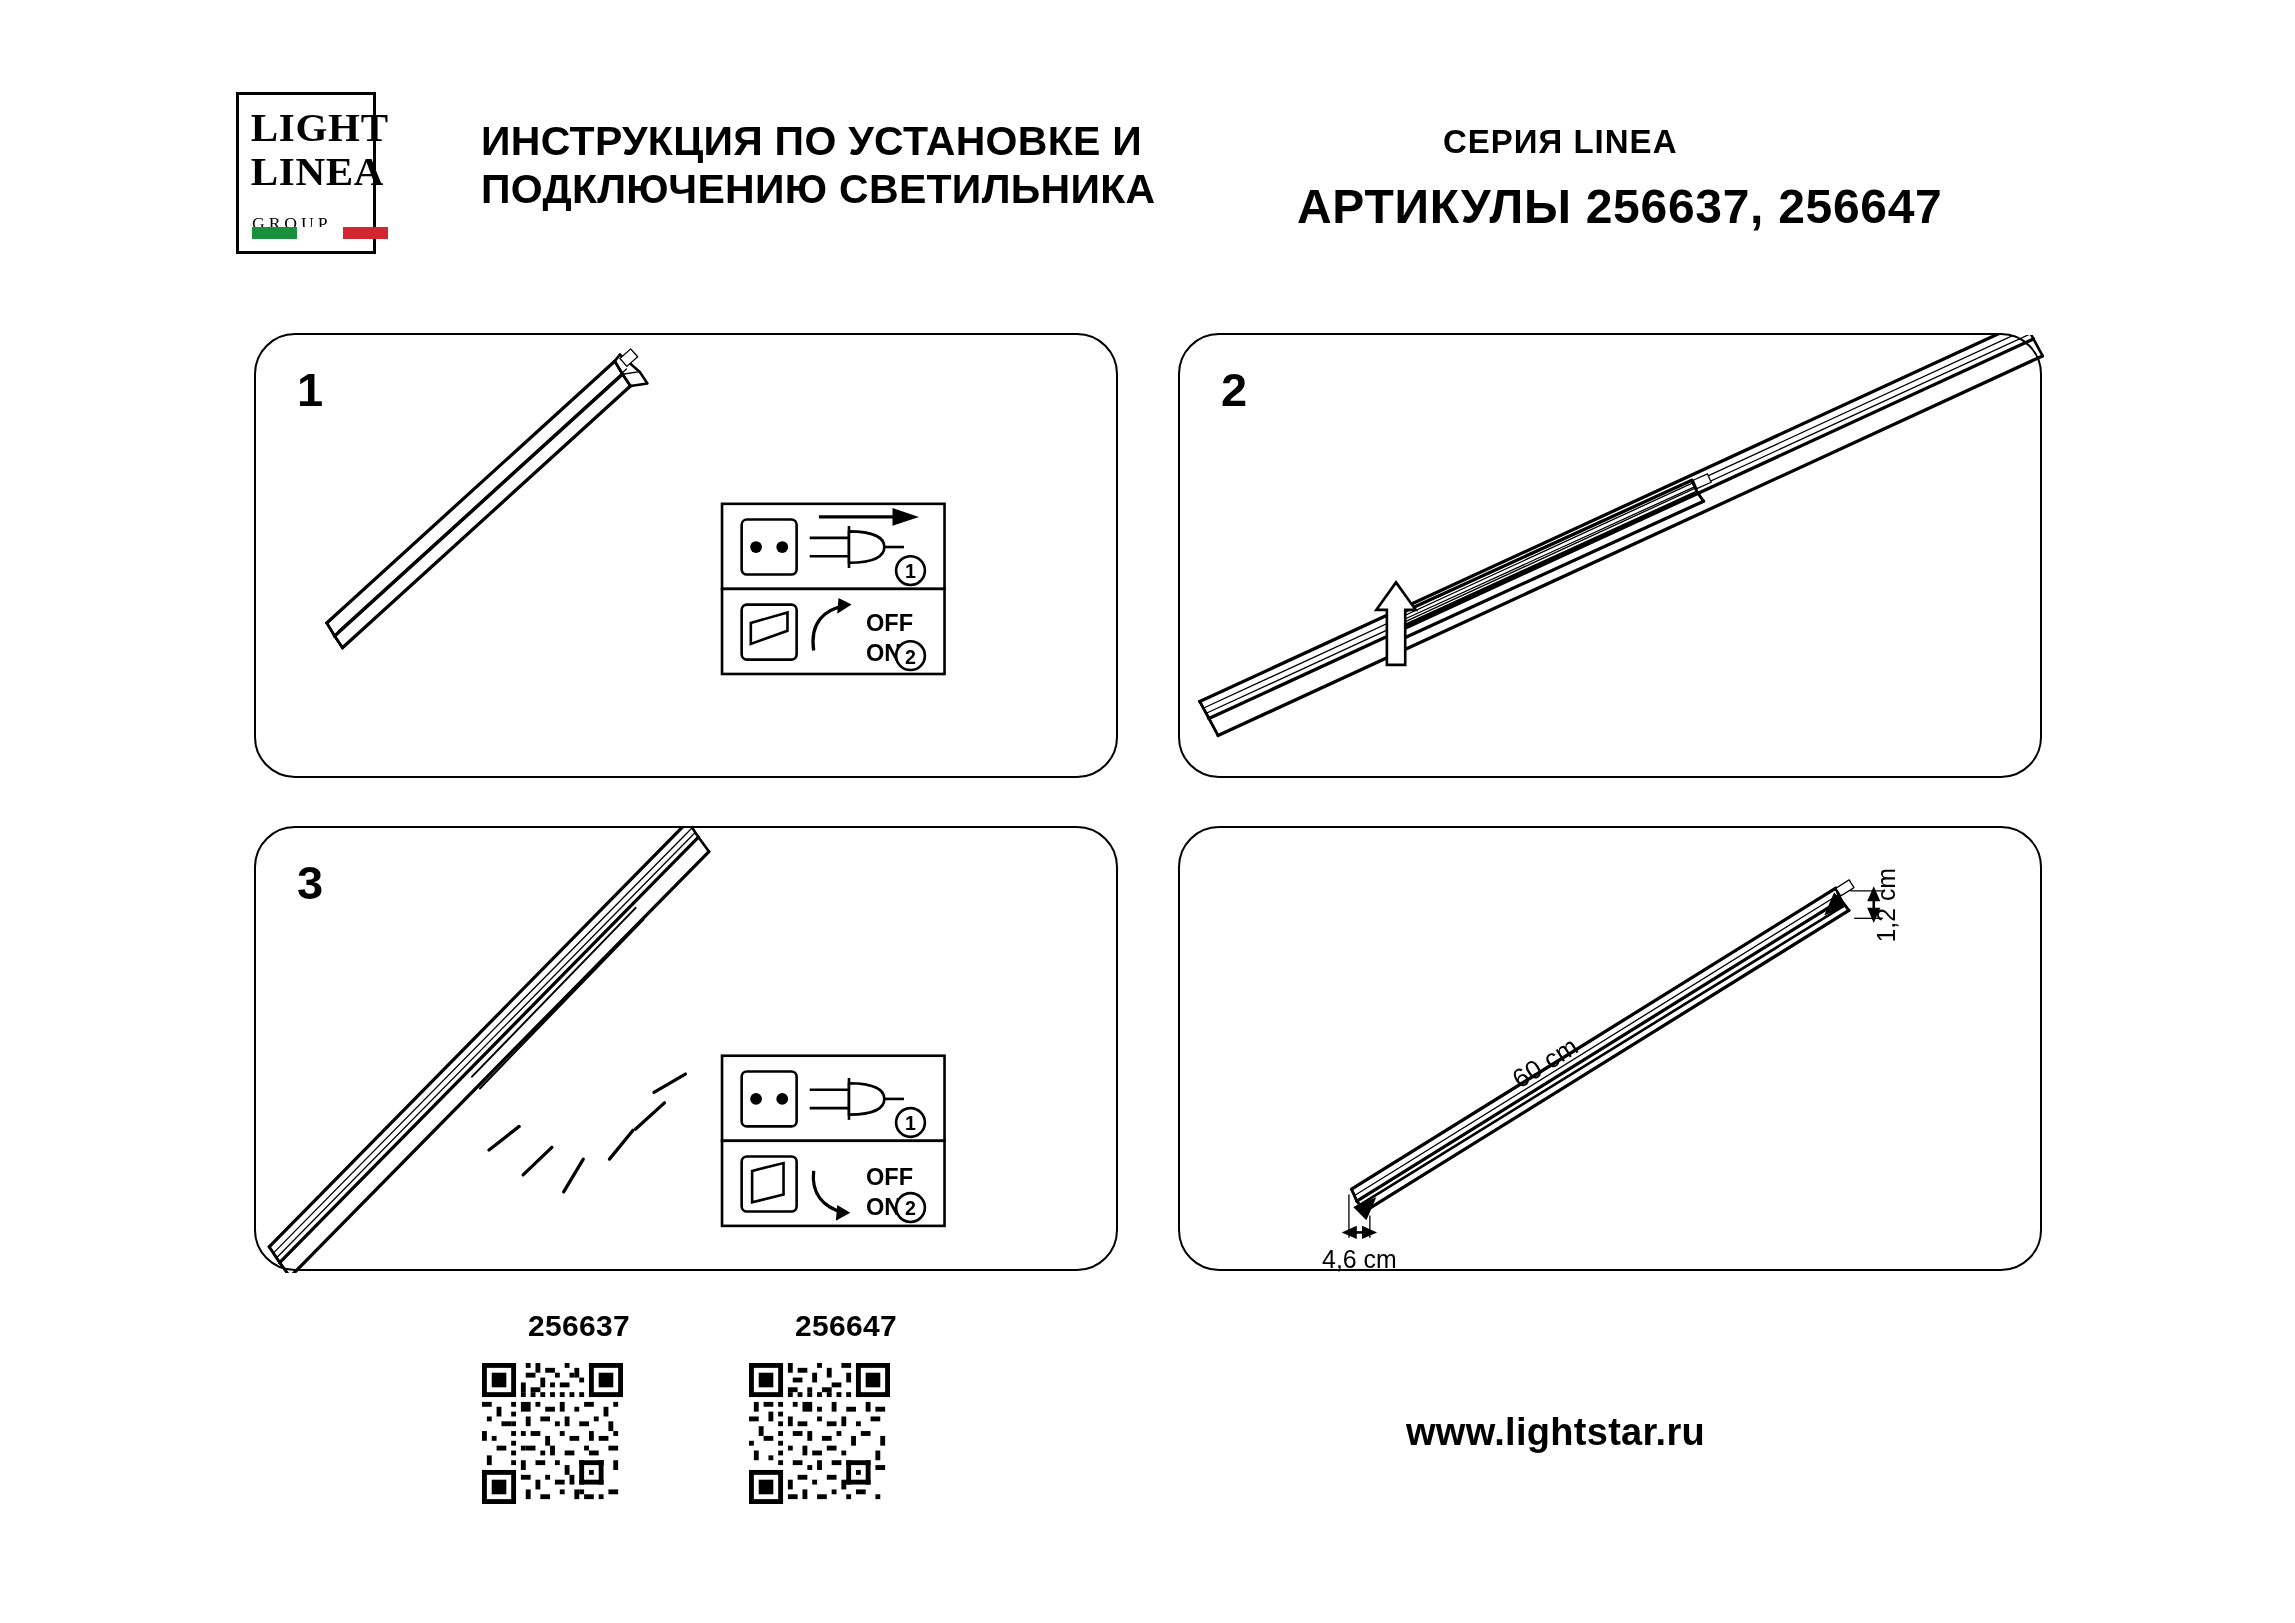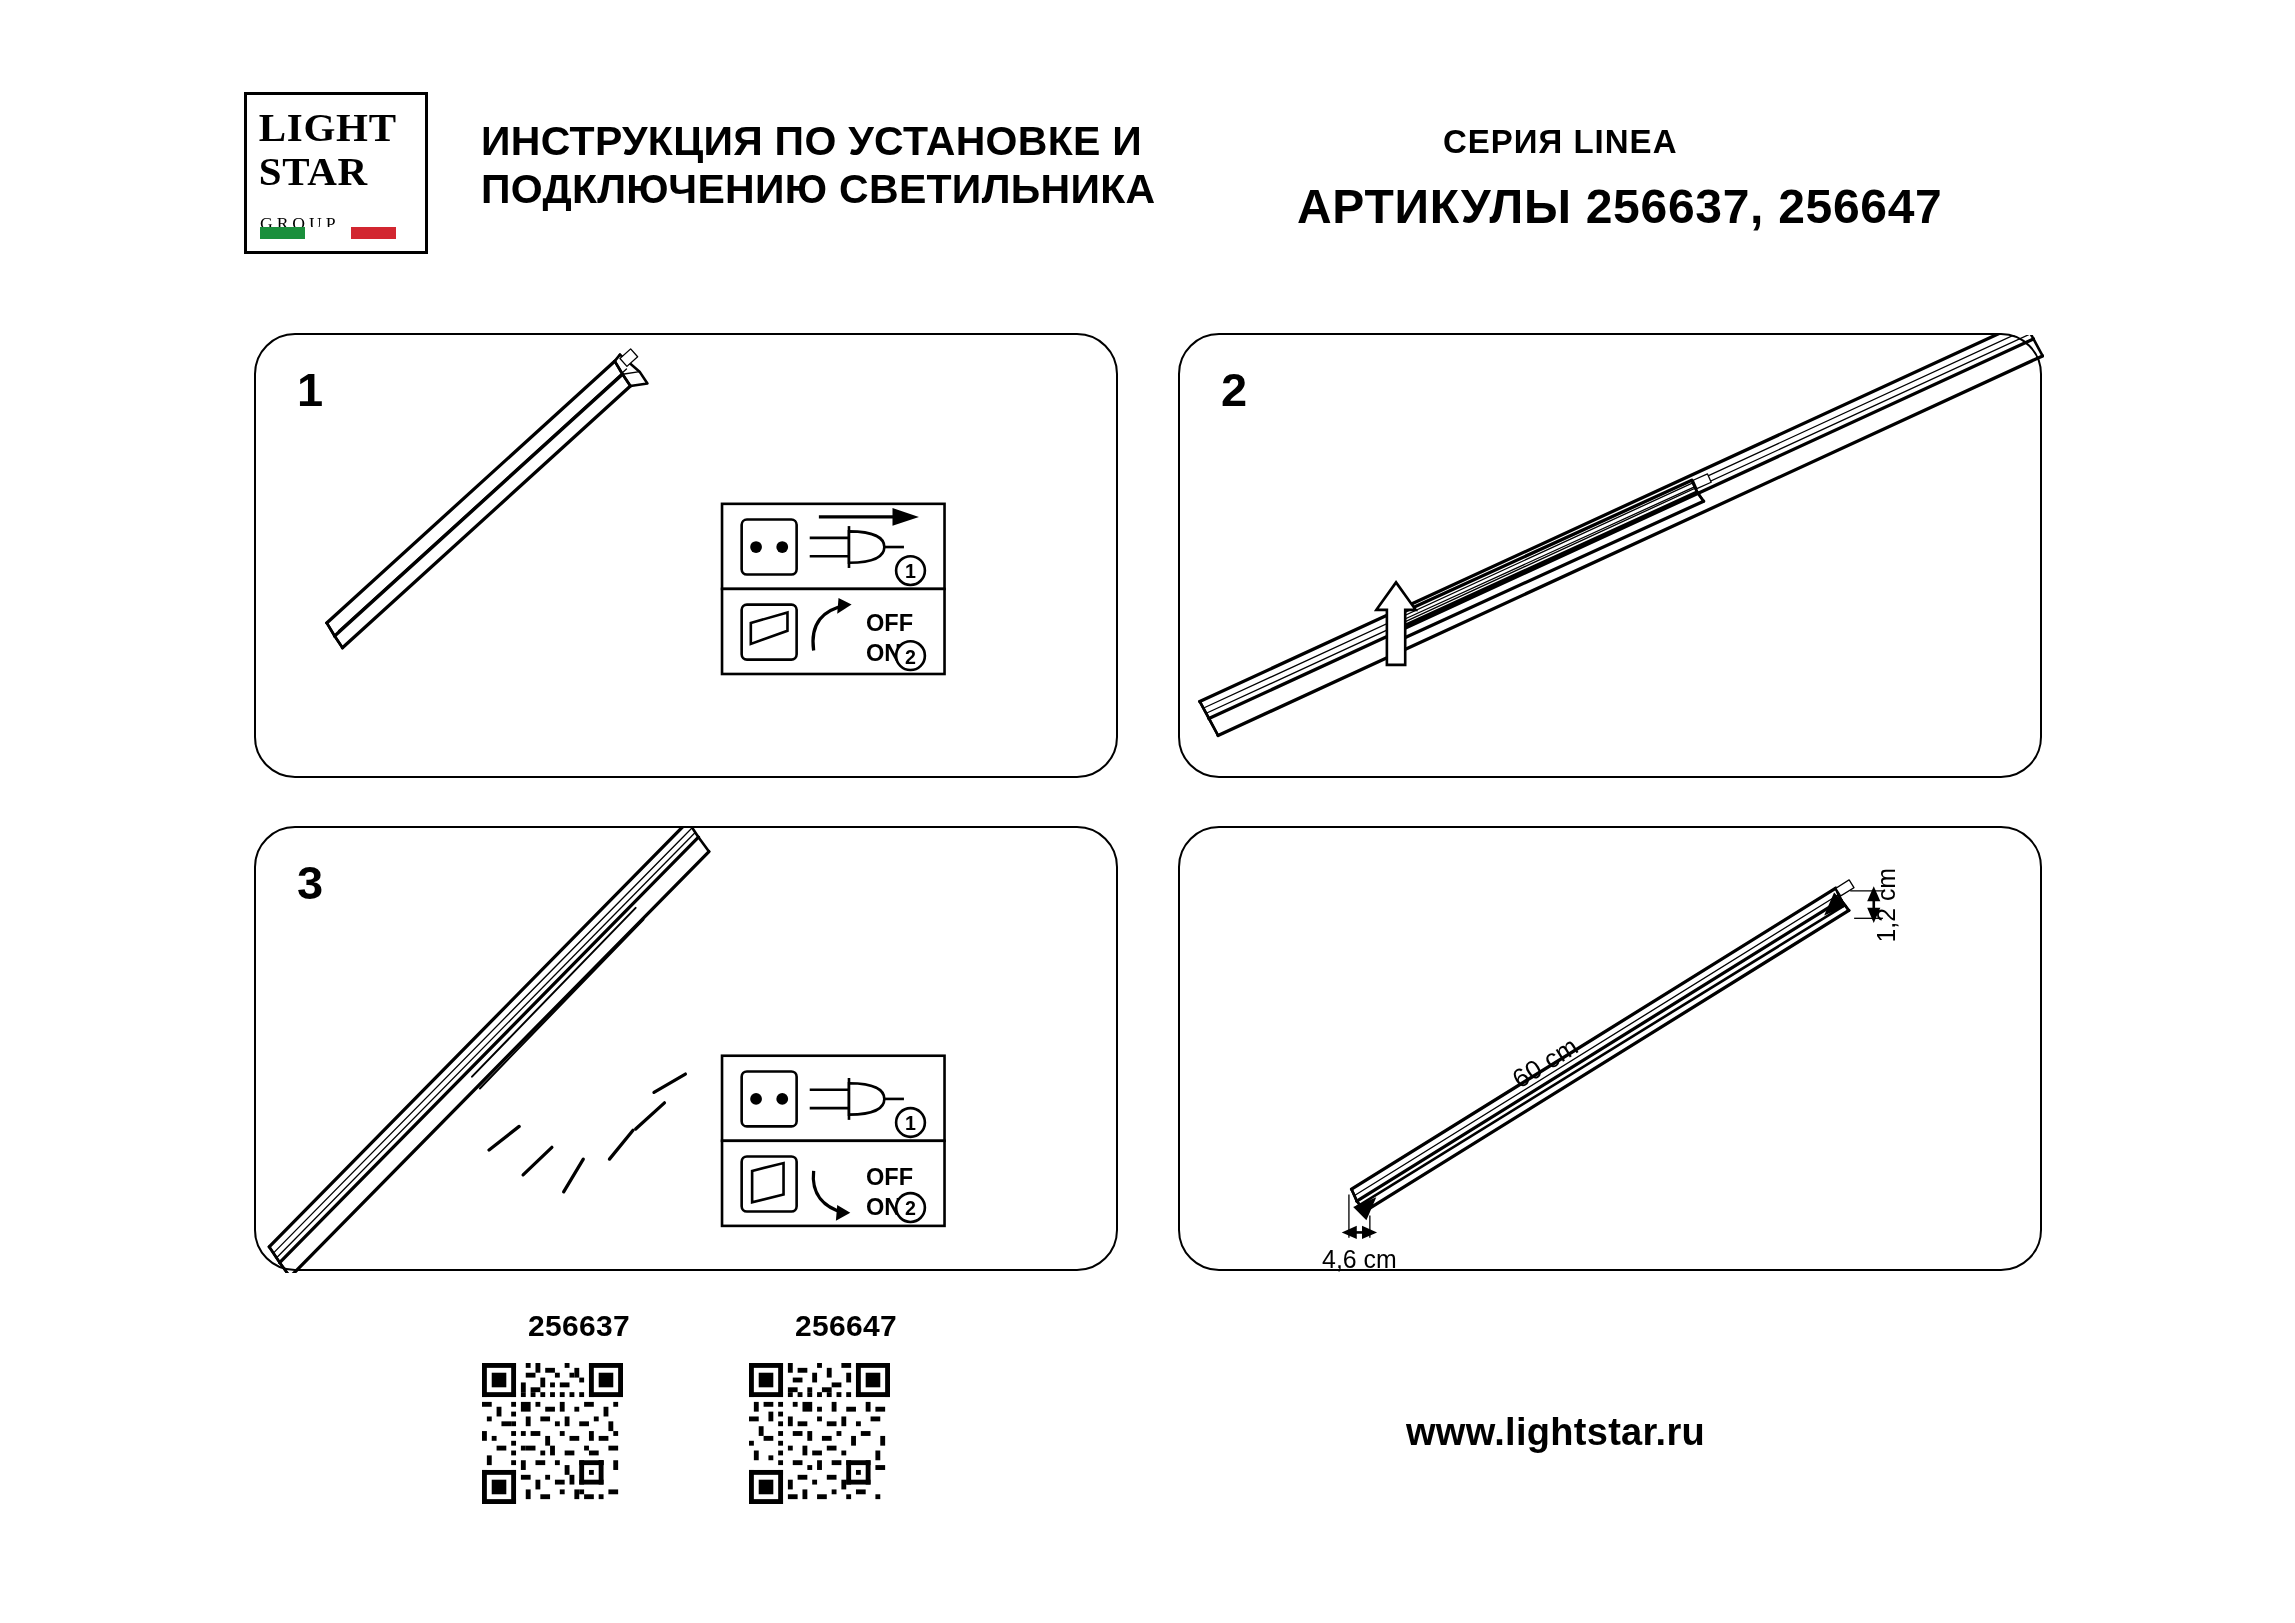--- a/index.html
+++ b/index.html
@@ -12,21 +12,21 @@
     overflow: hidden;
     position: relative;
   }
 
   .page { position:absolute; inset:0; }
 
   
   .header { position:absolute; left:0; top:0; width:2295px; height:288px; }
 
   .logo-box {
-    position:absolute; left:244px; top:92px; width:184px; height:162px;
+    position:absolute; left:236px; top:92px; width:140px; height:162px;
     border:3.3px solid #000; background:#fff; box-sizing:border-box;
   }
   .logo-light {
     position:absolute; left:11.8px; top:11.8px;
     font-family:"Liberation Serif", serif; font-weight:700;
     font-size:41px; letter-spacing:0.7px; line-height:1;
   }
   .logo-star {
     position:absolute; left:11.8px; top:56px;
     font-family:"Liberation Serif", serif; font-weight:700;
@@ -102,21 +102,21 @@
 </style>
 </head>
 <body>
 
 <div class="page">
 
   <div class="header">
 
     <div class="logo-box">
       <div class="logo-light">LIGHT</div>
-      <div class="logo-star">STAR</div>
+      <div class="logo-star">LINEA</div>
       <div class="logo-group">GROUP</div>
       <div class="logo-flag">
         <i class="flag-g"></i>
           <i class="flag-w"></i>
           <i class="flag-r"></i>
       </div>
     </div>
 
     <div class="title">ИНСТРУКЦИЯ ПО УСТАНОВКЕ И ПОДКЛЮЧЕНИЮ СВЕТИЛЬНИКА</div>
     <div class="series">СЕРИЯ LINEA</div>

